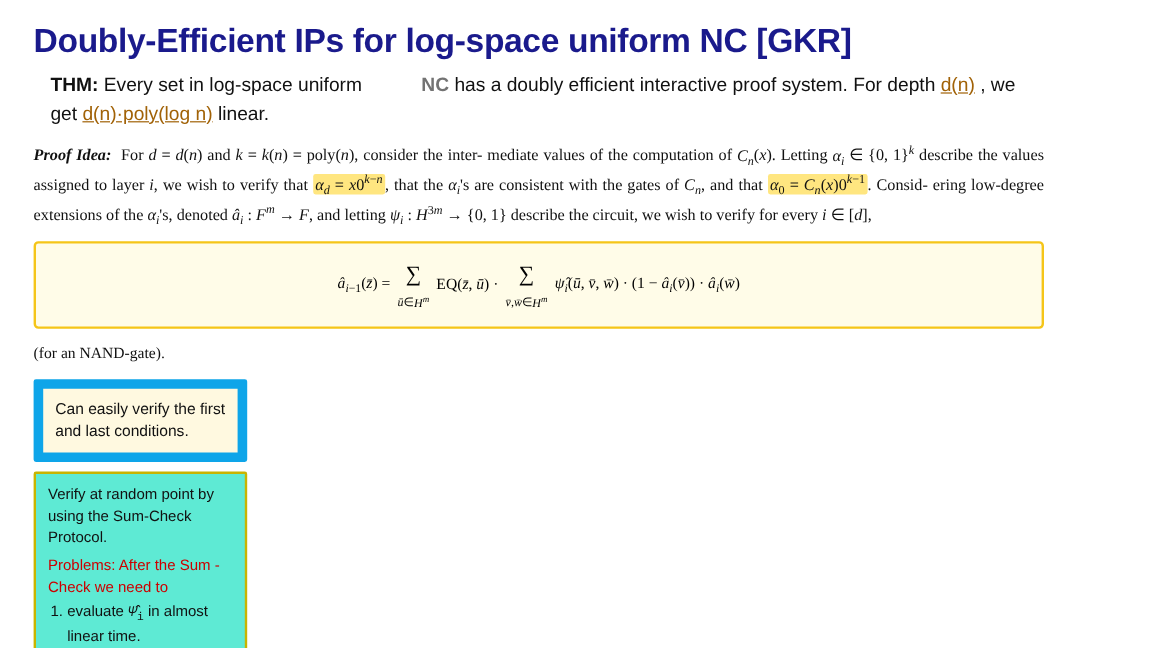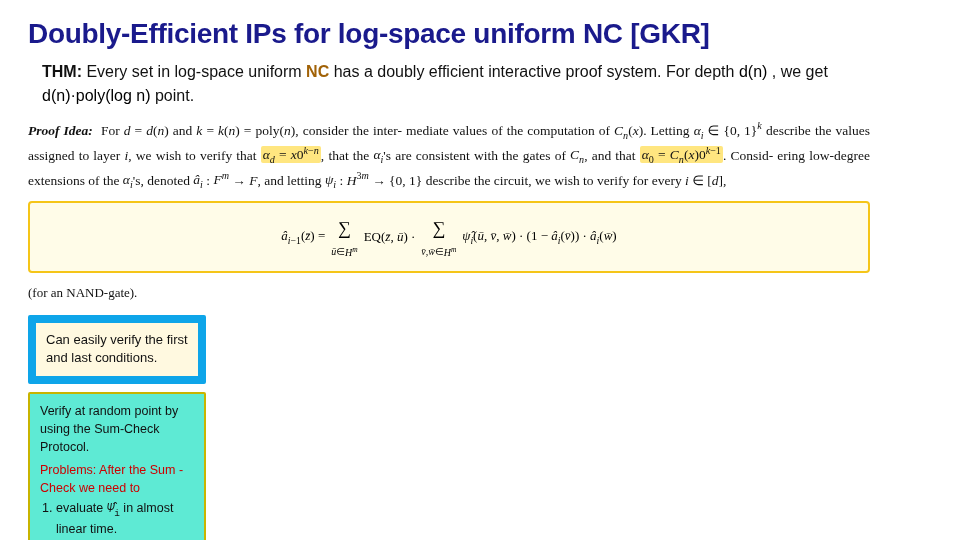--- a/index.html
+++ b/index.html
@@ -32,25 +32,27 @@
       color: #111;
       margin-bottom: 10px;
       line-height: 1.5;
       padding-left: 14px;
     }
     .theorem .thm-label {
       font-weight: bold;
       color: #111;
     }
     .theorem .nc-blue {
+      color: #737373;
+      font-weight: bold;
+      margin-left: 45px;
+    }
+    .theorem .dn-blue {
       color: #a16207;
-      font-weight: bold;
-    }
-    .theorem .dn-blue {
-      color: #000000;
+      text-decoration: underline;
     }
 
     .main-content {
       display: flex;
       flex-direction: column;
       gap: 10px;
       margin-top: 2px;
     }
 
     .left-panel {
@@ -186,21 +188,21 @@
   </div>
 
   <div class="theorem">
     <span class="thm-label">THM:</span>
     <span> Every set in log-space uniform </span>
     <span class="nc-blue">NC</span>
     <span> has a doubly efficient interactive proof system. For depth </span>
     <span class="dn-blue">d(n)</span>
     <span>, we get </span>
     <span class="dn-blue">d(n)·poly(log n)</span>
-    <span> point.</span>
+    <span> linear.</span>
   </div>
 
   <div class="main-content">
 
     <div class="left-panel">
 
       <div class="proof-text">
         <span class="proof-label">Proof Idea:</span>
         &nbsp;For <span class="math-var">d</span> = <span class="math-var">d</span>(<span class="math-var">n</span>) and <span class="math-var">k</span> = <span class="math-var">k</span>(<span class="math-var">n</span>) = poly(<span class="math-var">n</span>), consider the inter-
         mediate values of the computation of <span class="math-var">C<sub>n</sub></span>(<span class="math-var">x</span>). Letting <span class="math-var">α<sub>i</sub></span> ∈ {0, 1}<sup><span class="math-var">k</span></sup> describe

